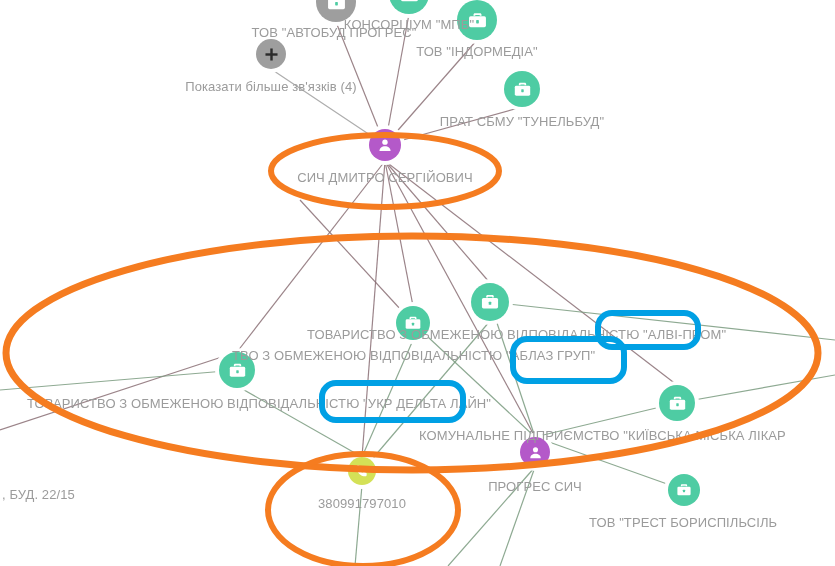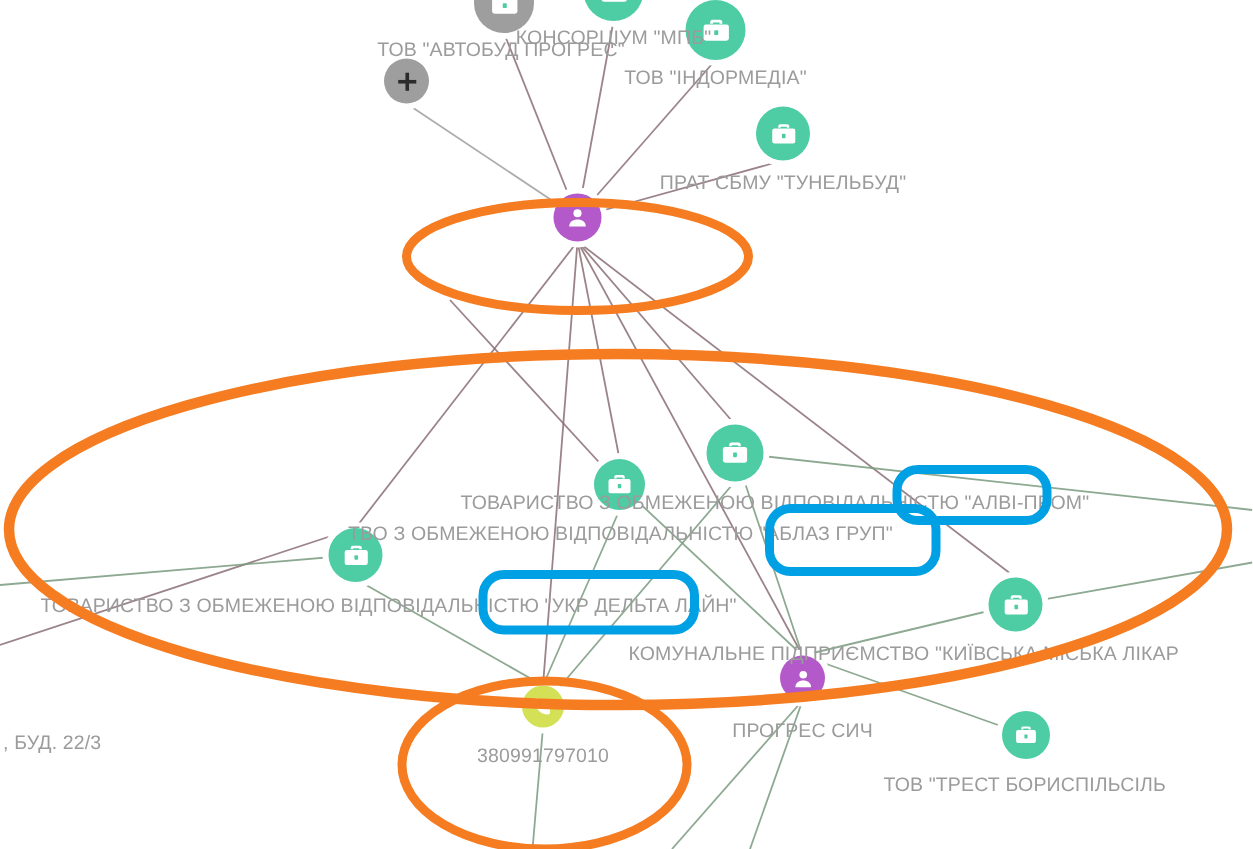--- a/index.html
+++ b/index.html
@@ -209,30 +209,32 @@
           <svg width="18" height="18" viewBox="0 0 24 24">
             <path d="M9.4 4.4h5.2c.9 0 1.6.7 1.6 1.6v1.1h-1.9V6.3H9.7v.8H7.8V6c0-.9.7-1.6 1.6-1.6z" fill="#ffffff"></path>
             <rect x="3.2" y="7.6" width="17.6" height="11.4" rx="1.7" fill="#ffffff"></rect>
             <rect x="10.6" y="11.6" width="2.8" height="3.4" rx="0.6" fill="#4ecca3"></rect>
           </svg>
         </span>
       </div>
     </div>
 
   <div id="label-layer">
-      <div class="nlabel" style="left: 2px; top: 487px;">, БУД. 22/3</div>
+      <div class="nlabel" style="left: 2px; top: 487px;">, БУД. 22/15</div>
       <div class="nlabel" style="left: 307px; top: 327px;">ТОВАРИСТВО З ОБМЕЖЕНОЮ ВІДПОВІДАЛЬНІСТЮ "АЛВІ-ПРОМ"</div>
       <div class="nlabel" style="left: 232px; top: 348px;">ТВО З ОБМЕЖЕНОЮ ВІДПОВІДАЛЬНІСТЮ "АБЛАЗ ГРУП"</div>
       <div class="nlabel" style="left: 27px; top: 396px;">ТОВАРИСТВО З ОБМЕЖЕНОЮ ВІДПОВІДАЛЬНІСТЮ "УКР ДЕЛЬТА ЛАЙН"</div>
       <div class="nlabel" style="left: 419px; top: 428px;">КОМУНАЛЬНЕ ПІДПРИЄМСТВО "КИЇВСЬКА МІСЬКА ЛІКАР</div>
       <div class="nlabel" style="left: 589px; top: 515px;">ТОВ "ТРЕСТ БОРИСПІЛЬСІЛЬ</div>
       <div class="nlabel center" style="left: 334px; top: 25px;">ТОВ "АВТОБУД ПРОГРЕС"</div>
       <div class="nlabel center" style="left: 409px; top: 17px;">КОНСОРЦІУМ "МПБ"</div>
       <div class="nlabel center" style="left: 477px; top: 44px;">ТОВ "ІНДОРМЕДІА"</div>
       <div class="nlabel center" style="left: 522px; top: 114px;">ПРАТ СБМУ "ТУНЕЛЬБУД"</div>
+      <div class="nlabel center" style="left: 271px; top: 79px;">Показати більше зв'язків (4)</div>
+      <div class="nlabel center" style="left: 385px; top: 170px;">СИЧ ДМИТРО СЕРГІЙОВИЧ</div>
       <div class="nlabel center" style="left: 362px; top: 496px;">380991797010</div>
       <div class="nlabel center" style="left: 535px; top: 479px;">ПРОГРЕС СИЧ</div>
     </div>
 
   <svg id="annotation-layer" viewBox="0 0 835 566" xmlns="http://www.w3.org/2000/svg">
       <ellipse cx="385" cy="171" rx="114" ry="36" fill="none" stroke="#f57c20" stroke-width="6" stroke-linecap="round"></ellipse>
       <ellipse cx="412" cy="353" rx="406" ry="117" fill="none" stroke="#f57c20" stroke-width="7" stroke-linecap="round"></ellipse>
       <ellipse cx="363" cy="510" rx="95" ry="56" fill="none" stroke="#f57c20" stroke-width="6" stroke-linecap="round"></ellipse>
       <rect x="598" y="313" width="100" height="34" rx="14" ry="14" fill="none" stroke="#00a0e4" stroke-width="6"></rect>
       <rect x="513" y="339" width="111" height="42" rx="14" ry="14" fill="none" stroke="#00a0e4" stroke-width="6"></rect>

